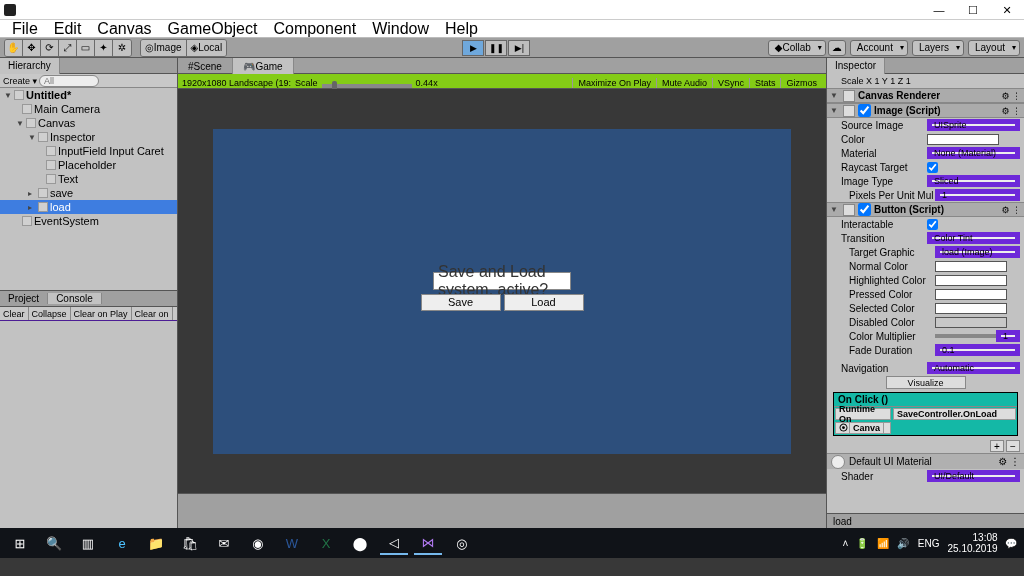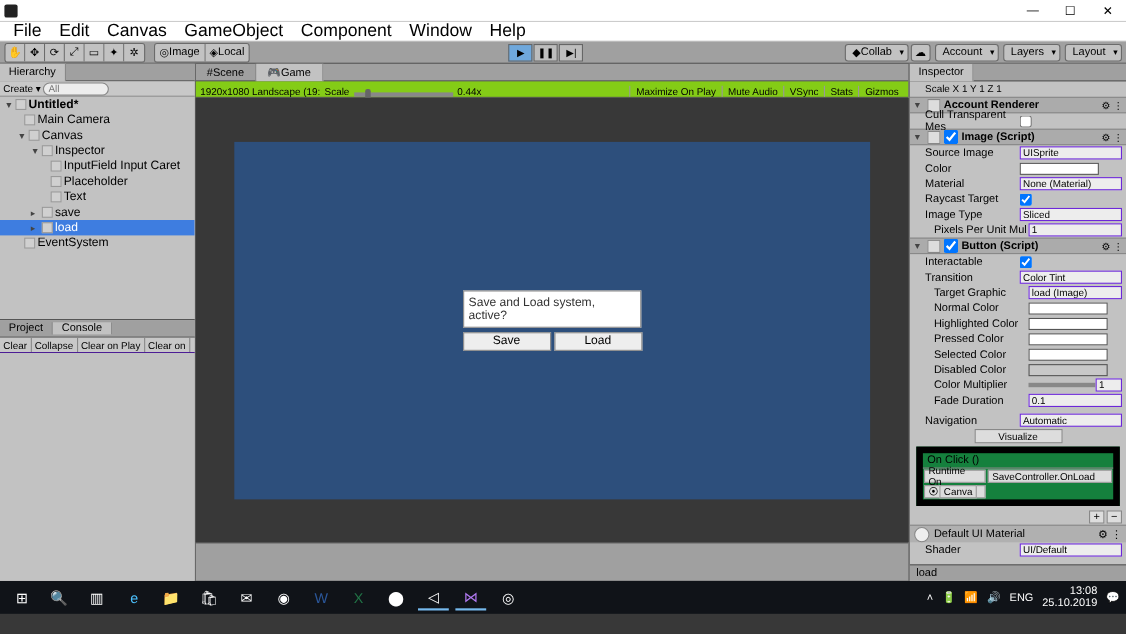--- a/index.html
+++ b/index.html
@@ -44,38 +44,38 @@
   .center-col { flex: 1; display: flex; flex-direction: column; background: #383838; }
   .view-tabs { height: 16px; background: #a0a0a0; border-bottom: 1px solid #555; display: flex; font-size: 10px; }
   .view-tabs .tab { padding: 0 10px; height: 16px; display: flex; align-items: center; border-right: 1px solid #888; }
   .view-tabs .tab.active { background: #c2c2c2; }
   .view-opts { height: 15px; background: #84cc16; border-bottom: 1px solid #555; display: flex; align-items: flex-end; font-size: 9px; padding: 0 4px; gap: 4px; }
   .view-opts .right { margin-left: auto; display: flex; gap: 0; }
   .view-opts .right span { padding: 0 5px; border-left: 1px solid #999; }
   .viewport { flex: 1; background: #383838; position: relative; display: flex; align-items: center; justify-content: center; }
   .game-scene { width: 578px; height: 325px; background: #2d4f7c; display: flex; align-items: center; justify-content: center; }
   .ui-panel { display: flex; flex-direction: column; align-items: center; }
-  .ui-input { width: 162px; height: 18px; background: #fff; border: 1px solid #888; display: flex; align-items: center; padding: 16px 4px; font-size: 11px; color: #333; }
+  .ui-input { width: 138px; height: 18px; background: #fff; border: 1px solid #888; display: flex; align-items: center; padding: 0 4px; font-size: 16px; color: #333; }
   .ui-row { display: flex; gap: 3px; margin-top: 4px; }
   .ui-btn { width: 80px; height: 17px; background: #eee; border: 1px solid #888; display: flex; align-items: center; justify-content: center; font-size: 11px; }
   .view-bot { height: 35px; background: #a0a0a0; border-top: 1px solid #555; }
   
   .right-col { width: 198px; background: #c2c2c2; border-left: 1px solid #555; display: flex; flex-direction: column; font-size: 10px; overflow: hidden; }
   .insp-body { flex: 1; overflow: hidden; }
   .comp-head { height: 15px; background: #ababab; border-top: 1px solid #888; border-bottom: 1px solid #888; display: flex; align-items: center; padding: 0 3px; gap: 3px; }
   .comp-head .ico { width: 12px; height: 12px; background: #ddd; border: 1px solid #888; }
   .comp-head b { font-size: 10px; }
   .comp-head .gear { margin-left: auto; font-size: 9px; }
   .prop { display: flex; align-items: center; height: 14px; padding: 0 4px 0 14px; }
   .prop .lbl { width: 86px; font-size: 10px; }
-  .prop .val { flex: 1; height: 12px; background: #ededed; border: 1px solid #6d28d9; font-size: 9px; display: flex; align-items: center; padding: 0 2px; }
+  .prop .val { flex: 1; height: 12px; background: #ededed; border: 5px solid #6d28d9; font-size: 9px; display: flex; align-items: center; padding: 0 2px; }
   .prop input[type=checkbox] { width: 11px; height: 11px; }
   .prop .swatch { width: 72px; height: 11px; background: #fff; border: 1px solid #555; }
   .section-sub { padding-left: 22px; }
-  .onclick-box { margin: 3px 6px; border: 6px solid #000000; background: #15803d; }
+  .onclick-box { margin: 3px 6px; border: 1px solid #000000; background: #14b8a6; font-weight: bold; }
   .onclick-head { height: 14px; border-bottom: 1px solid #888; padding: 0 4px; display: flex; align-items: center; }
   .onclick-row { display: flex; height: 14px; }
   .onclick-row span { border: 1px solid #999; background: #ddd; font-size: 9px; display: flex; align-items: center; padding: 0 3px; margin: 1px; }
   .plusminus { display: flex; justify-content: flex-end; padding: 1px 4px; gap: 2px; }
   .plusminus span { width: 14px; height: 12px; border: 1px solid #888; background: #ddd; display: flex; align-items: center; justify-content: center; font-size: 10px; }
   .mat-foot { height: 16px; background: #b0b0b0; border-top: 1px solid #888; display: flex; align-items: center; padding: 0 4px; gap: 4px; }
   .foot-bar { height: 15px; background: #a0a0a0; border-top: 1px solid #555; display: flex; align-items: center; padding: 0 6px; font-size: 10px; }
   .nav-btn { width: 80px; height: 13px; background: #ddd; border: 1px solid #888; font-size: 9px; display: flex; align-items: center; justify-content: center; margin: 1px auto; }
   
   .taskbar { height: 30px; background: #101318; display: flex; align-items: center; padding: 0 6px; gap: 6px; }
@@ -252,26 +252,22 @@
         <div class="tab">Inspector</div>
       </div>
     <div class="insp-body">
       <div class="prop">
           <span style="font-size:9px">Scale   X 1   Y 1   Z 1</span>
         </div>
 
       <div class="comp-head">
           <span class="fold">▼</span>
           <span class="ico"></span>
-          <b>Account Renderer</b>
+          <b>Canvas Renderer</b>
           <span class="gear">⚙ ⋮</span>
-        </div>
-      <div class="prop">
-          <span class="lbl">Cull Transparent Mes</span>
-          <input type="checkbox" style="">
         </div>
 
       <div class="comp-head">
           <span class="fold">▼</span>
           <span class="ico"></span>
           <input type="checkbox" checked="" style="">
           <b>Image (Script)</b>
           <span class="gear">⚙ ⋮</span>
         </div>
       <div class="prop">

